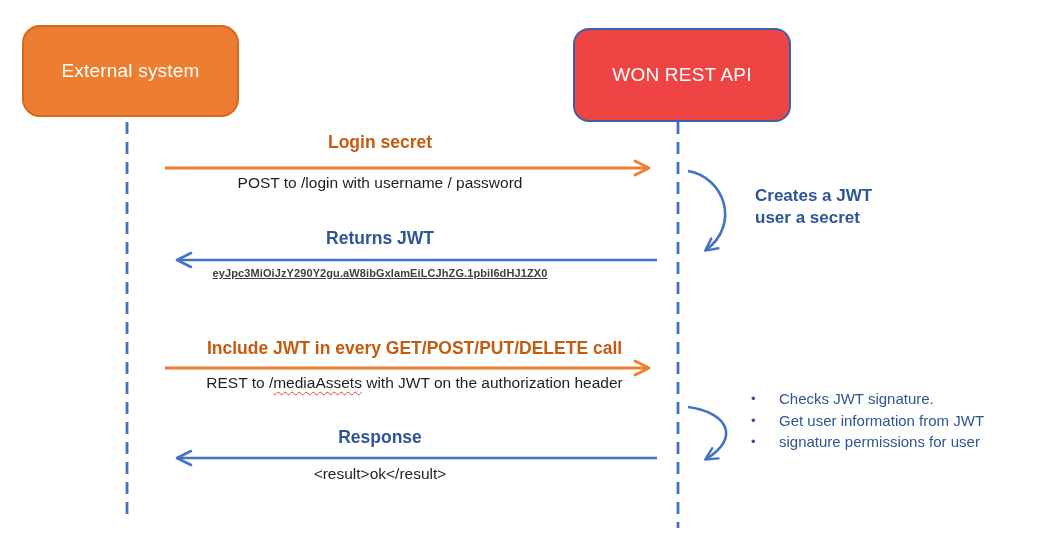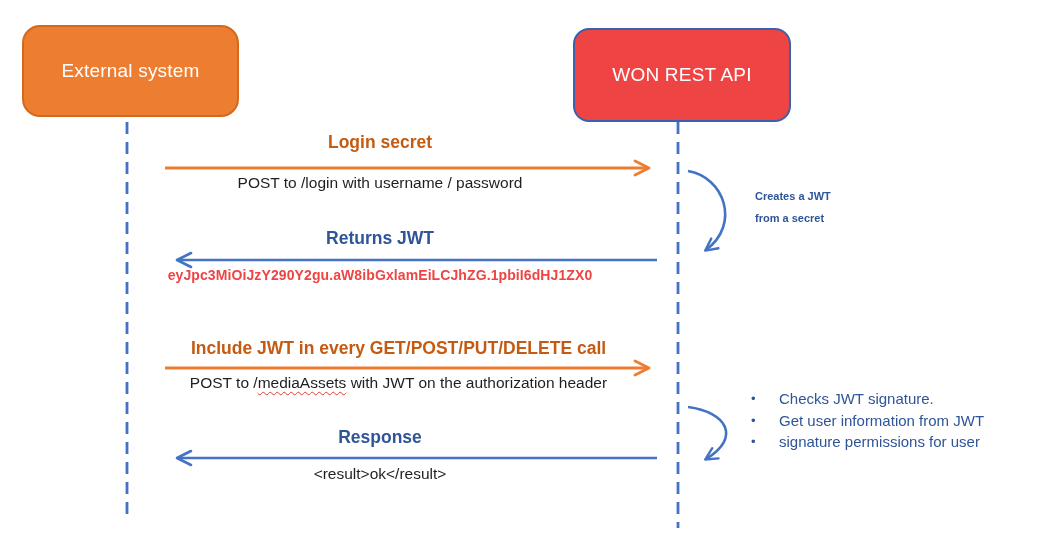--- a/index.html
+++ b/index.html
@@ -24,32 +24,32 @@
   }
   .actor-right{
     left:573px;top:28px;width:214px;height:90px;
     background:#ef4444;border:2px solid #3a61ab;border-radius:16px;
   }
   .msg{position:absolute;text-align:center;white-space:nowrap;}
   .msg-title{font-weight:bold;font-size:17.5px;}
   .msg-title.orange{color:#C55A11;}
   .msg-title.blue{color:#2E5597;}
   .msg-sub{font-size:15.5px;color:#1f1f1f;}
-  .msg-sub.jwt{font-size:14px;font-weight:bold;color:#ef4444;letter-spacing:.1px;}
+  .msg-sub.jwt{font-size:11px;font-weight:bold;color:#404040;letter-spacing:.1px;text-decoration:underline;}
   .w1{left:130px;width:500px;}
-  .w3{left:156px;width:485px;}
+  .w3{left:172px;width:485px;}
   .misspelled{
     text-decoration:underline wavy #E0412F;
     text-decoration-thickness:1px;
     text-underline-offset:3px;
     margin-top:37px;
   }
   .note-bold{
     position:absolute;left:755px;top:185px;
-    color:#2E5597;font-weight:bold;font-size:11px;line-height:22px;
+    color:#2E5597;font-weight:bold;font-size:17px;line-height:22px;
     white-space:nowrap;
   }
   .note-list{
     position:absolute;left:751px;top:388px;
     color:#2E5597;font-size:15px;line-height:21.5px;
     white-space:nowrap;
   }
   .note-row{display:flex;}
   .bullet{width:28px;flex:0 0 28px;font-size:13px;}
 </style>
@@ -91,29 +91,29 @@
   </div>
 
   <div class="msg msg-title orange w1" style="top:132px">Login secret</div>
   <div class="msg msg-sub w1" style="top:174px">POST to /login with username / password</div>
 
   <div class="msg msg-title blue w1" style="top:228px">Returns JWT</div>
   <div class="msg msg-sub jwt w1" style="top:267px">eyJpc3MiOiJzY290Y2gu.aW8ibGxlamEiLCJhZG.1pbiI6dHJ1ZX0</div>
 
   <div class="msg msg-title orange w3" style="top:338px">Include JWT in every GET/POST/PUT/DELETE call</div>
   <div class="msg msg-sub w3" style="top:374px">
-    <span>POST to /</span><span class="misspelled">mediaAssets</span><span> with JWT on the authorization header</span>
+    <span>REST to /</span><span class="misspelled">mediaAssets</span><span> with JWT on the authorization header</span>
   </div>
 
   <div class="msg msg-title blue w1" style="top:427px">Response</div>
   <div class="msg msg-sub w1" style="top:465px">&lt;result&gt;ok&lt;/result&gt;</div>
 
   <div class="note-bold">
     <div>Creates a JWT</div>
-    <div>from a secret</div>
+    <div>user a secret</div>
   </div>
 
   <div class="note-list">
     <div class="note-row">
       <span class="bullet">•</span>
       <span>Checks JWT signature.</span>
     </div>
     <div class="note-row">
       <span class="bullet">•</span>
       <span>Get user information from JWT</span>

